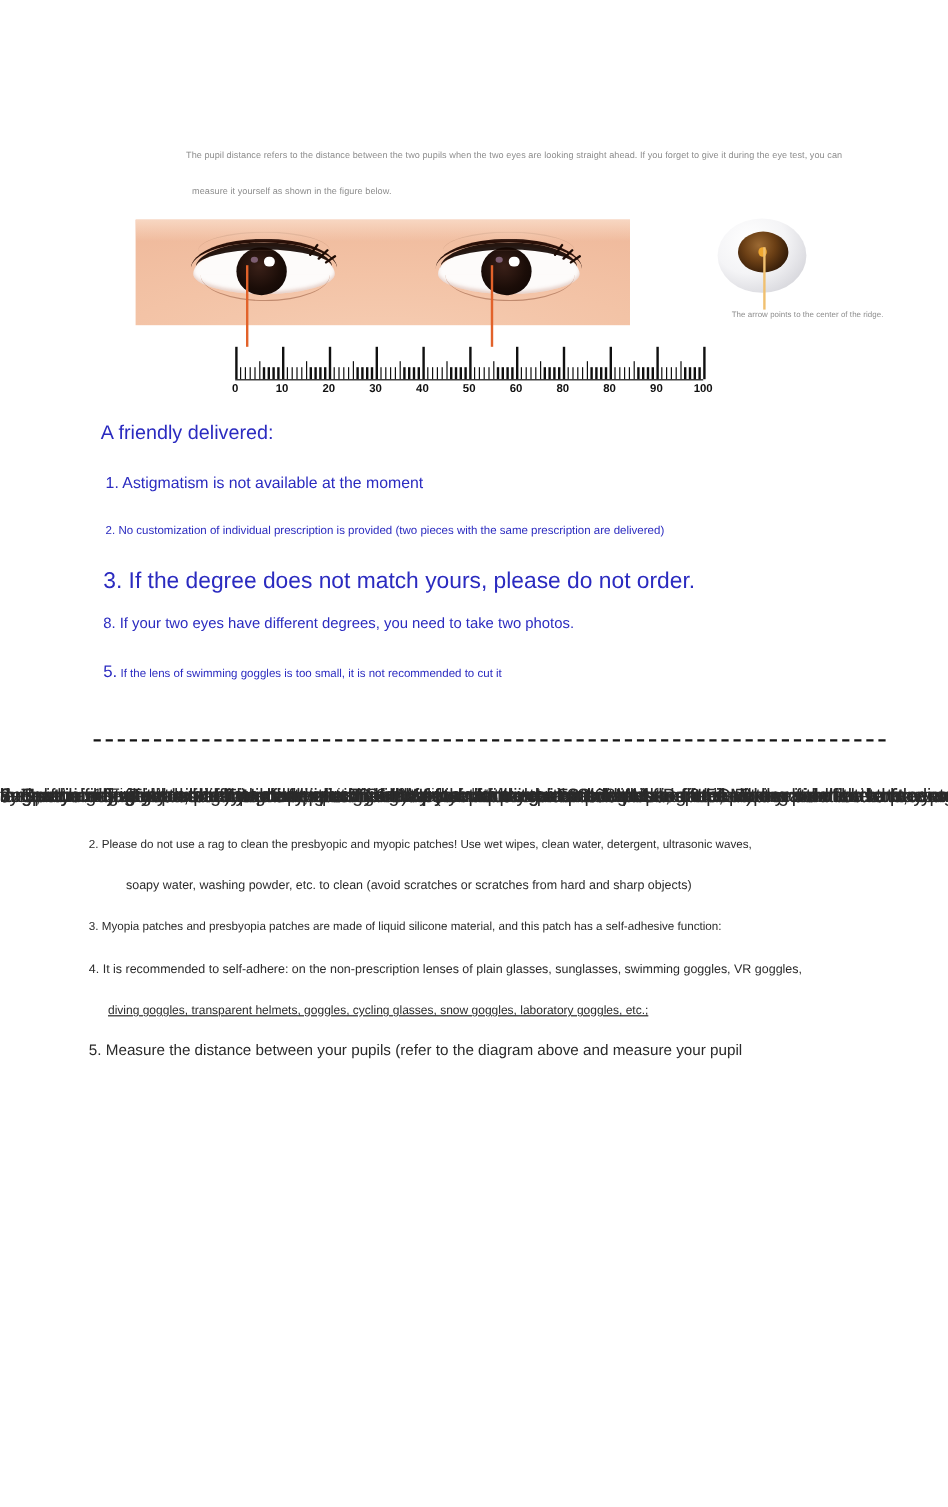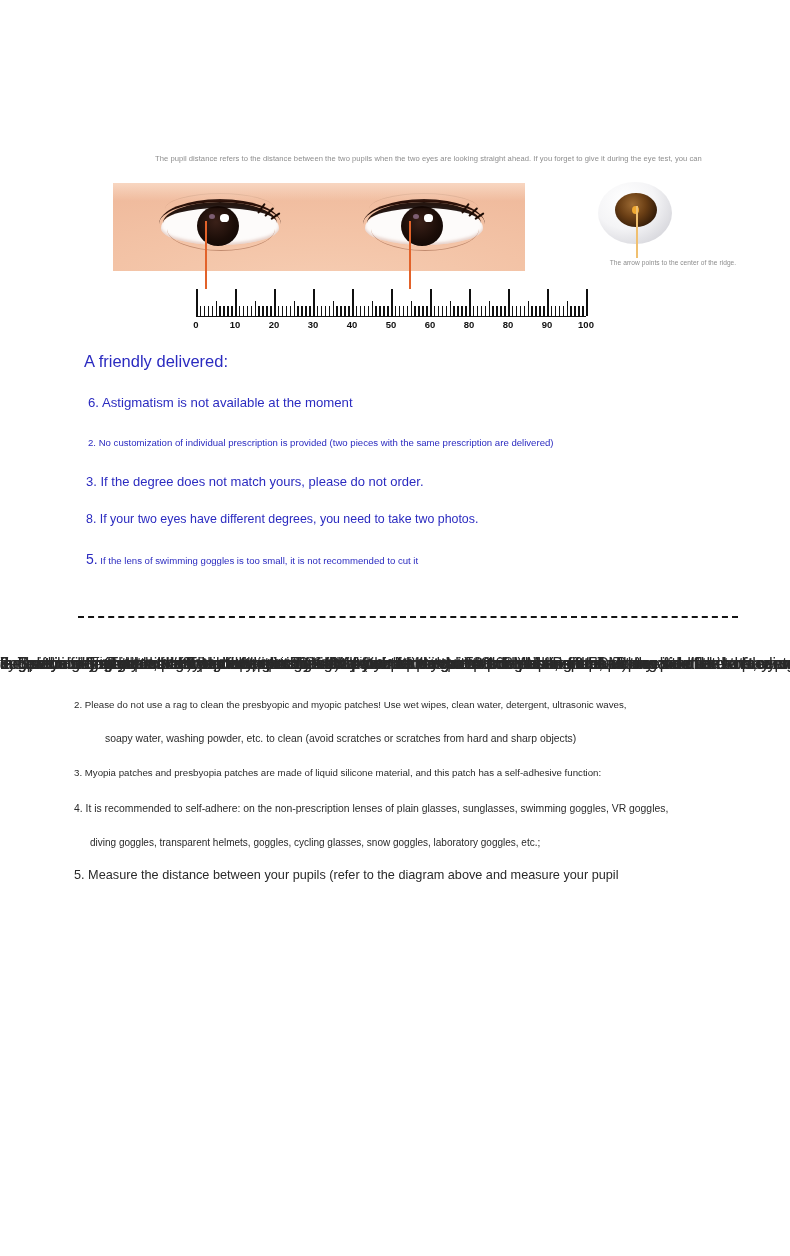--- a/index.html
+++ b/index.html
@@ -56,21 +56,20 @@
     position: absolute;
     left: 155px;
     top: 124px;
     width: 560px;
   }
   .intro-line {
     font-size: 7.6px;
     color: #8d8d8d;
     letter-spacing: 0.05px;
     line-height: 11px;
-    margin-top: 29px;
   }
   .intro-line.second {
     margin-top: 19px;
     margin-left: 5px;
   }
 
   
   .diagram {
     position: absolute;
     left: 0;
@@ -280,21 +279,21 @@
     color: #2b2bc0;
     font-weight: 400;
   }
   .rem-item {
     position: absolute;
     color: #2b2bc0;
     white-space: nowrap;
   }
   .rem-1 { left: 88px; top: 43px;  font-size: 13.2px; }
   .rem-2 { left: 88px; top: 85px;  font-size: 9.6px;  }
-  .rem-3 { left: 86px; top: 122px; font-size: 13px; text-align: center; }
+  .rem-3 { left: 86px; top: 122px; font-size: 19px; text-align: center; }
   .rem-4 { left: 86px; top: 160px; font-size: 12.4px; }
   .rem-5 { left: 86px; top: 199px; font-size: 9.6px;  }
   .rem-5 .bignum { font-size: 14px; }
 
   
   .divider {
     position: absolute;
     left: 78px;
     top: 616px;
     width: 660px;
@@ -312,21 +311,21 @@
   .step {
     position: absolute;
     white-space: nowrap;
     color: #2a2a2a;
   }
   .s1  { left: 78px;  top: 0px;   font-size: 12.6px; }
   .s2a { left: 74px;  top: 44px;  font-size: 9.7px;  }
   .s2b { left: 105px; top: 78px;  font-size: 10.4px; }
   .s3  { left: 74px;  top: 112px; font-size: 9.7px;  }
   .s4a { left: 74px;  top: 148px; font-size: 10.4px; }
-  .s4b { left: 90px;  top: 182px; font-size: 10px;   }
+  .s4b { left: 90px;  top: 182px; font-size: 10px; text-decoration: underline;   }
   .s5a { left: 74px;  top: 213px; font-size: 12.7px; }
   .s5b { left: 98px;  top": 0;    font-size: 12.7px; }
   .s5b { left: 98px;  top: 248px; font-size: 12.7px; }
   .s6a { left: 70px;  top: 285px; font-size: 9.4px;  }
   .s6b { left: 87px;  top": 0;    font-size: 9.6px;  }
   .s6b { left: 87px;  top: 320px; font-size: 9.6px;  }
   .s6c { left: 80px;  top: 355px; font-size: 9.6px;  }
   .s6d { left: 87px;  top: 390px; font-size: 9.6px;  }
   .s6e { left: 82px;  top: 425px; font-size: 9.4px;  color: #c2803f; }
   .s6f { left: 87px;  top: 459px; font-size: 9.8px;  }
@@ -336,20 +335,21 @@
 </style>
 </head>
 <body>
 
 <div class="page">
 
 
 
   <div class="intro-block">
     <div class="intro-line">The pupil distance refers to the distance between the two pupils when the two eyes are looking straight ahead. If you forget to give it during the eye test, you can</div>
+    <div class="intro-line second">measure it yourself as shown in the figure below.</div>
   </div>
 
   <div class="diagram">
 
     <div class="eyes-photo">
       <div class="eye left">
         <div class="sclera"></div>
         <div class="iris"></div>
         <div class="glint-b"></div>
         <div class="glint-a"></div>
@@ -504,21 +504,21 @@
   <div class="eyeball-detail">
     <div class="ball"></div>
     <div class="iris2"></div>
     <div class="pupil2"></div>
   </div>
   <div class="detail-arrow"></div>
   <div class="detail-caption">The arrow points to the center of the ridge.</div>
 
   <div class="reminder">
     <div class="reminder-heading">A friendly delivered:</div>
-    <div class="rem-item rem-1">6. Astigmatism is not available at the moment</div>
+    <div class="rem-item rem-1">1. Astigmatism is not available at the moment</div>
     <div class="rem-item rem-2">2. No customization of individual prescription is provided (two pieces with the same prescription are delivered)</div>
     <div class="rem-item rem-3">3. If the degree does not match yours, please do not order.</div>
     <div class="rem-item rem-4">8. If your two eyes have different degrees, you need to take two photos.</div>
     <div class="rem-item rem-5"><span class="bignum">5.</span> <span>If the lens of swimming goggles is too small, it is not recommended to cut it</span></div>
   </div>
 
   <div class="divider"></div>
 
   <div class="steps">
     <div class="step s1">1. First, clean the lenses of your original glasses with a cloth or wet wipes;</div>

